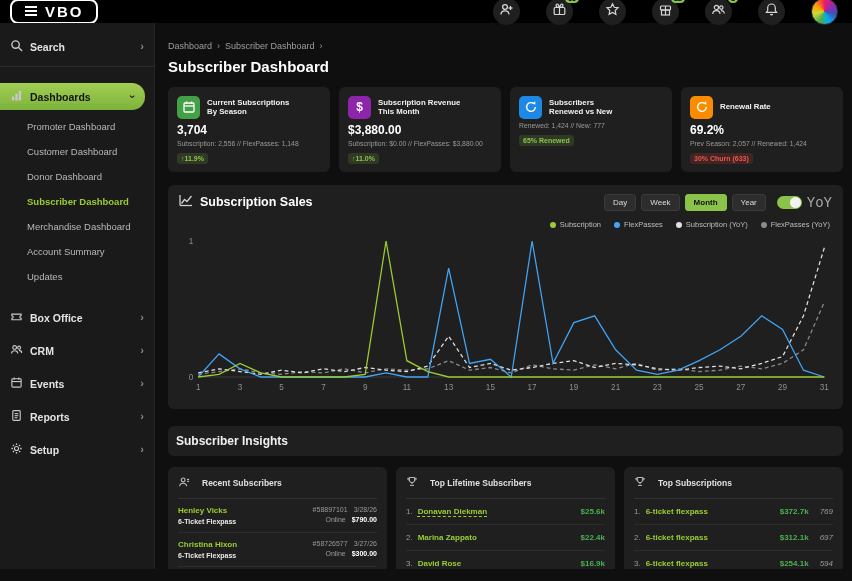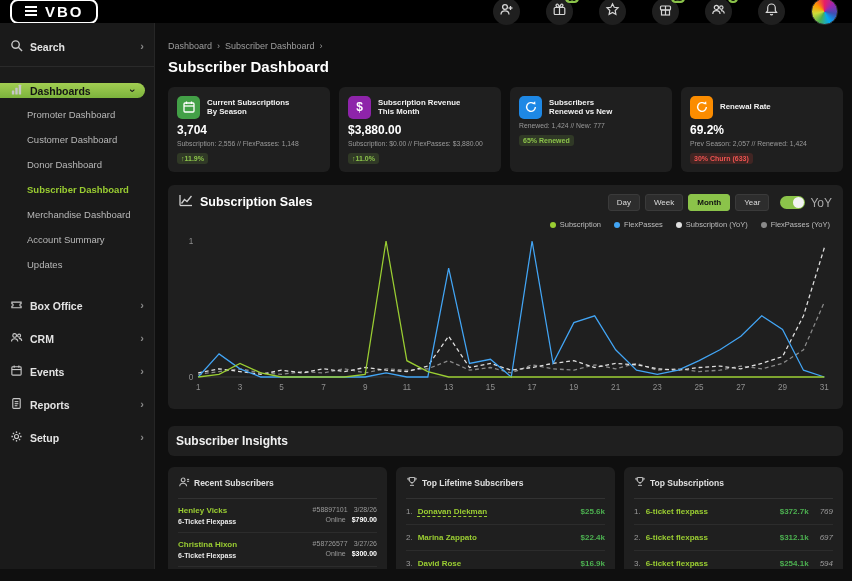--- a/index.html
+++ b/index.html
@@ -29,21 +29,21 @@
     padding-top:4px; flex-shrink:0; }
   .content { flex:1; padding:18px 9px 0 13px; overflow:hidden; }
 
   
   .side-item { display:flex; align-items:center; gap:7px; padding:12px 10px;
     font-size:10.5px; font-weight:bold; color:#e3e3e3; cursor:pointer; }
   .side-item svg { flex-shrink:0; }
   .chev { margin-left:auto; color:#8a8a8a; font-size:11px; line-height:1; }
   .side-divider { border-bottom:1px solid #2a2a2a; margin:0 0 16px 0; }
   .pill { background:linear-gradient(180deg,#a2ce52,#7cb33c); color:#141414;
-    border-radius:0 13px 13px 0; margin-right:9px; padding:0 10px; }
+    border-radius:0 13px 13px 0; margin-right:9px; padding:6px 10px; }
   .pill .chev { color:#1c1c1c; transform:rotate(90deg); }
   .sub-list { padding:4px 0 8px 0; }
   .sub-item { padding:7px 8px 7px 27px; font-size:9.5px; color:#b9b9b9; cursor:pointer; }
   .sub-item.active { color:#9acd32; font-weight:bold; }
   .menu-list { margin-top:4px; }
   .menu-list .side-item { padding:9px 10px; }
   .side-item svg { color:#c7c7c7; }
 
   
   .breadcrumb { display:flex; gap:5px; font-size:9px; color:#9e9e9e; margin-bottom:7px; }
@@ -69,33 +69,33 @@
   .chart-header { display:flex; align-items:flex-start; }
   .chart-title { display:flex; align-items:center; gap:7px; font-size:12.5px; font-weight:bold; }
   .chart-controls { margin-left:auto; display:flex; align-items:center; gap:5px; }
   .range-btn { font-size:8px; padding:3px 8px; background:#2d2d2d; color:#dcdcdc;
     border:1px solid #3a3a3a; border-radius:3px; cursor:pointer; }
   .range-btn.active { background:#8bc34a; border-color:#8bc34a; color:#121212; font-weight:bold; }
   .toggle { width:25px; height:13px; border-radius:7px; background:#8bc34a; position:relative;
     margin-left:6px; cursor:pointer; }
   .toggle .knob { position:absolute; right:1px; top:1px; width:11px; height:11px;
     border-radius:50%; background:#f2f2f2; }
-  .toggle-label { font-size:12px; color:#a8a8a8; }
+  .toggle-label { font-size:14px; color:#a8a8a8;font-family:Liberation Mono, monospace; }
   .legend { display:flex; justify-content:flex-end; gap:13px; margin:9px 2px 2px;
     font-size:7.5px; color:#bdbdbd; }
   .legend-item { display:flex; align-items:center; gap:4px; }
   .legend-dot { width:6px; height:6px; border-radius:50%; background:#888; }
   #chart { width:100%; height:172px; display:block; }
 
   
   .insights-bar { margin-top:17px; background:#1f1f1f; border-radius:6px; padding:8px 8px;
     font-size:12px; font-weight:600; color:#f0f0f0; }
   .bottom-row { display:flex; gap:9px; margin-top:11px; }
   .bottom-card { flex:1; background:#1f1f1f; border-radius:6px 6px 0 0; padding:0 10px; }
-  .bc-header { display:flex; align-items:center; gap:4px; padding:9px 0 8px;
+  .bc-header { display:flex; align-items:center; gap:12px; padding:9px 0 8px;
     font-size:8.5px; font-weight:bold; color:#e0e0e0; border-bottom:1px solid #323232; }
   .bc-header svg { color:#bdbdbd; }
 
   .sub-row { display:flex; justify-content:space-between; padding:7px 0;
     border-bottom:1px solid #2c2c2c; }
   .sr-name { font-size:8px; font-weight:bold; color:#9acd32; cursor:pointer; }
   .sr-plan { font-size:7px; font-weight:bold; color:#e8e8e8; margin-top:3px; }
   .sr-right { text-align:right; }
   .sr-meta { font-size:7px; color:#9a9a9a; }
   .sr-meta .sep { display:inline-block; width:6px; }

